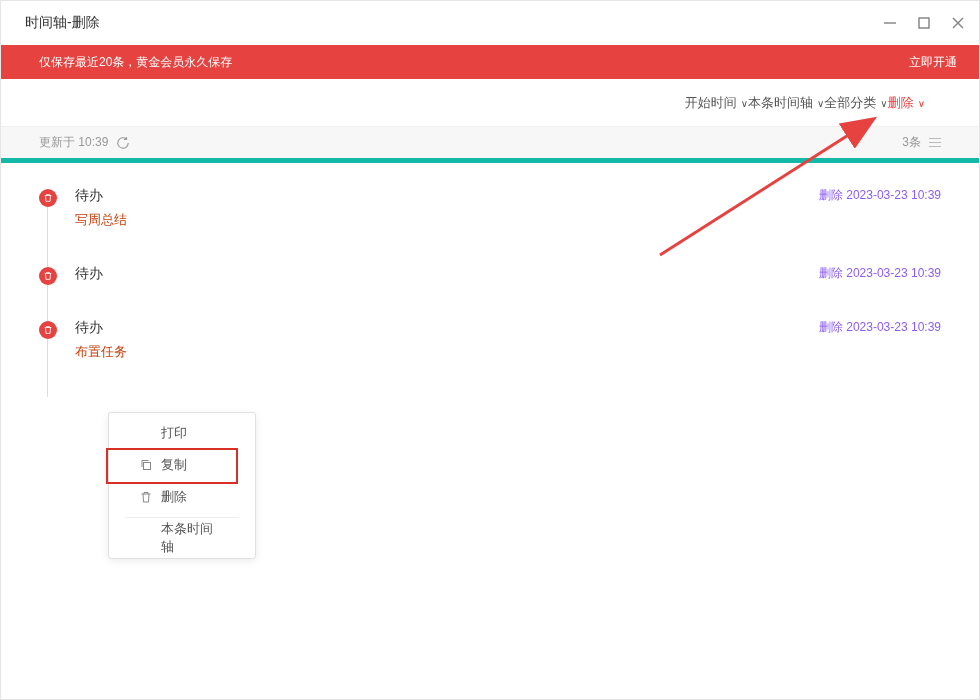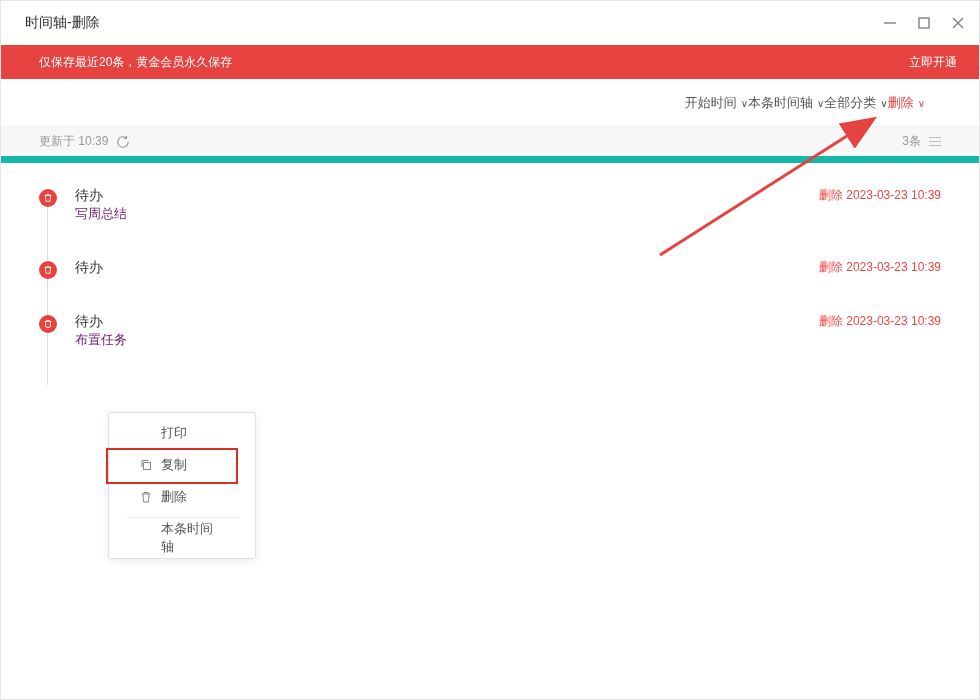--- a/index.html
+++ b/index.html
@@ -25,41 +25,41 @@
 .banner { height: 34px; background: #e64340; color: #fff; display: flex; align-items: center; justify-content: space-between; padding: 0 22px 0 38px; font-size: 12px; }
 .banner-right { cursor: pointer; }
 
 
 .filter-row { height: 48px; display: flex; align-items: center; justify-content: flex-end; padding-right: 54px; font-size: 13px; color: #555; border-bottom: 1px solid #f0f0f0; }
 .filter-item { display: flex; align-items: center; gap: 4px; cursor: pointer; }
 .filter-item.danger { color: #e64340; }
 .chev { font-size: 10px; line-height: 1; position: relative; top: 1px; }
 
 
-.status-bar { height: 36px; background: #f7f7f7; display: flex; align-items: center; justify-content: space-between; padding: 0 38px; font-size: 12px; color: #999; border-bottom: 7px solid #14b8a6; }
+.status-bar { height: 36px; background: #f7f7f7; display: flex; align-items: center; justify-content: space-between; padding: 0 38px; font-size: 12px; color: #999; border-bottom: 5px solid #14b8a6; }
 .status-left { display: flex; align-items: center; gap: 8px; }
 .refresh-icon { width: 14px; height: 14px; cursor: pointer; }
 .status-right { display: flex; align-items: center; gap: 8px; text-align: right; }
 .menu-lines { display: flex; flex-direction: column; gap: 3px; cursor: pointer; }
 .menu-lines span { display: block; width: 12px; height: 1px; background: #bbb; }
 
 
 .content { flex: 1; padding: 24px 38px 0 36px; position: relative; }
 .timeline { position: relative; }
 .timeline-rail { position: absolute; left: 10px; top: 12px; bottom: 0; width: 1px; background: #ddd; }
 .entry { position: relative; padding-left: 38px; padding-bottom: 36px; }
 .entry-dot {
   position: absolute; left: 2px; top: 2px; width: 18px; height: 18px; border-radius: 50%;
   background: #e64340; color: #fff; display: flex; align-items: center; justify-content: center;
 }
 .entry-dot svg { width: 10px; height: 10px; }
 .entry-head { display: flex; justify-content: space-between; align-items: flex-start; }
 .entry-type { font-size: 14px; color: #333; font-weight: 500; }
-.entry-meta { font-size: 12px; color: #ef4444; }
-.entry-body { margin-top: 0; font-size: 13px; color: #701a75; }
+.entry-meta { font-size: 12px; color: #8b5cf6; }
+.entry-body { margin-top: 6px; font-size: 13px; color: #c2410c; }
 
 
 .ctx-menu {
   position: absolute; width: 148px; background: #fff; border: 1px solid #e0e0e0;
   box-shadow: 0 2px 8px rgba(0,0,0,0.08); border-radius: 3px; z-index: 10;
   left: 108px; top: 412px; padding: 4px 16px;
 }
 .ctx-item { height: 32px; display: flex; align-items: center; gap: 8px; padding: 0 14px; font-size: 13px; color: #555; cursor: pointer; }
 .ctx-icon { width: 14px; height: 14px; display: flex; align-items: center; justify-content: center; color: #888; flex-shrink: 0; }
 .ctx-sep { height: 1px; background: #eee; margin: 4px 0; }

